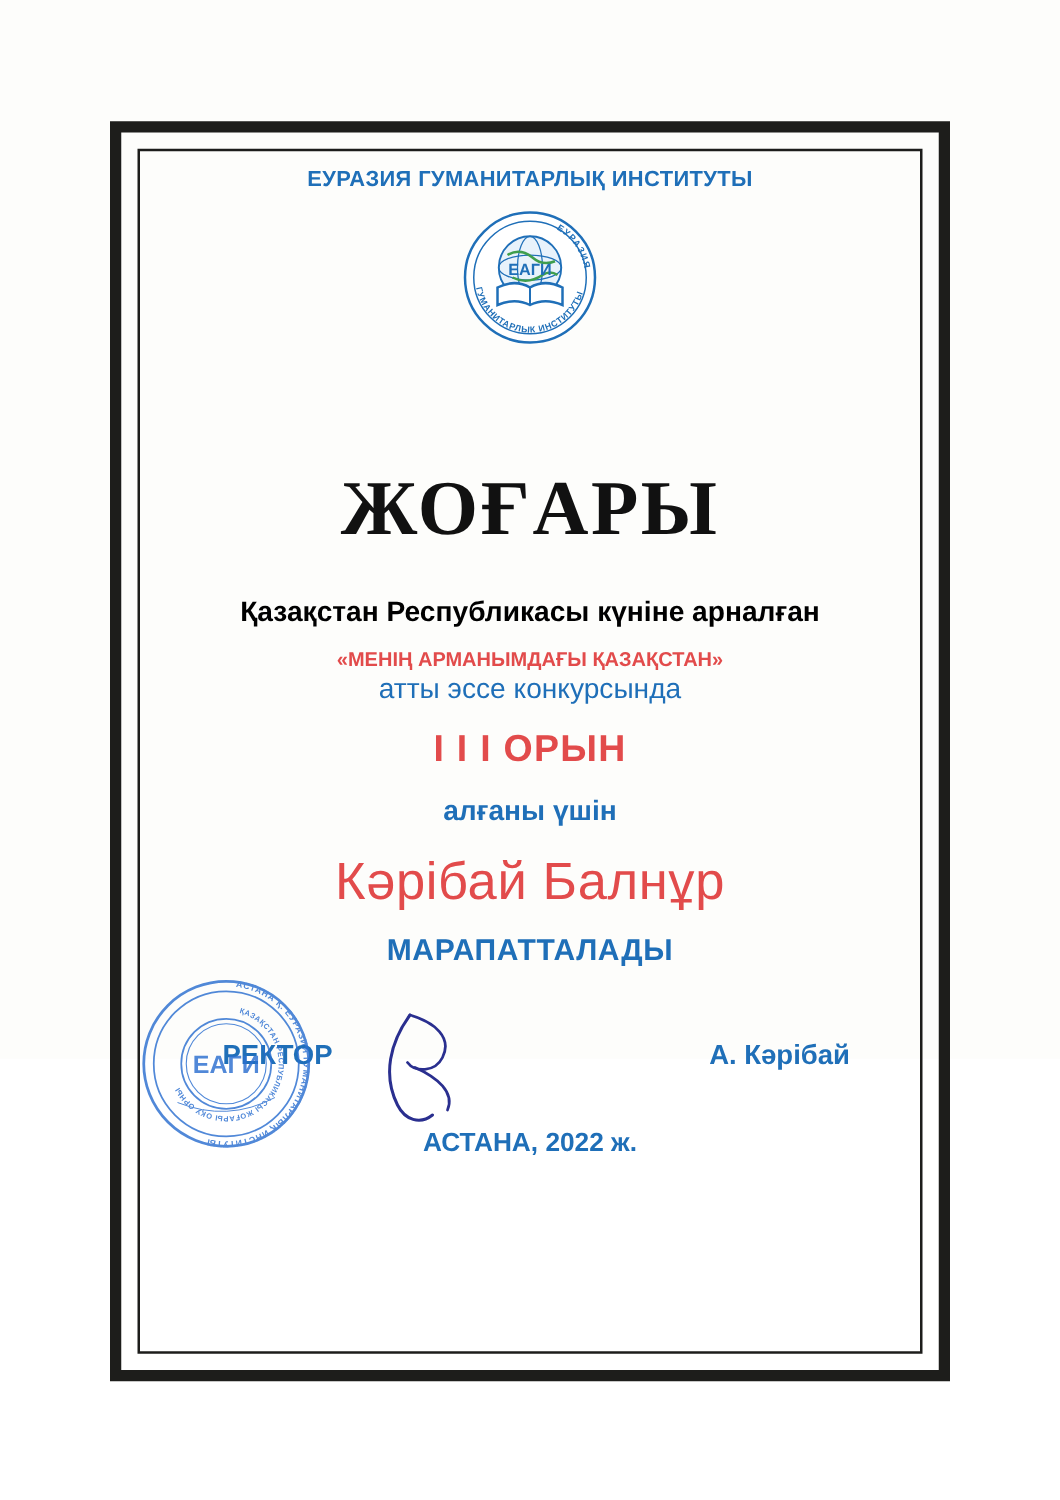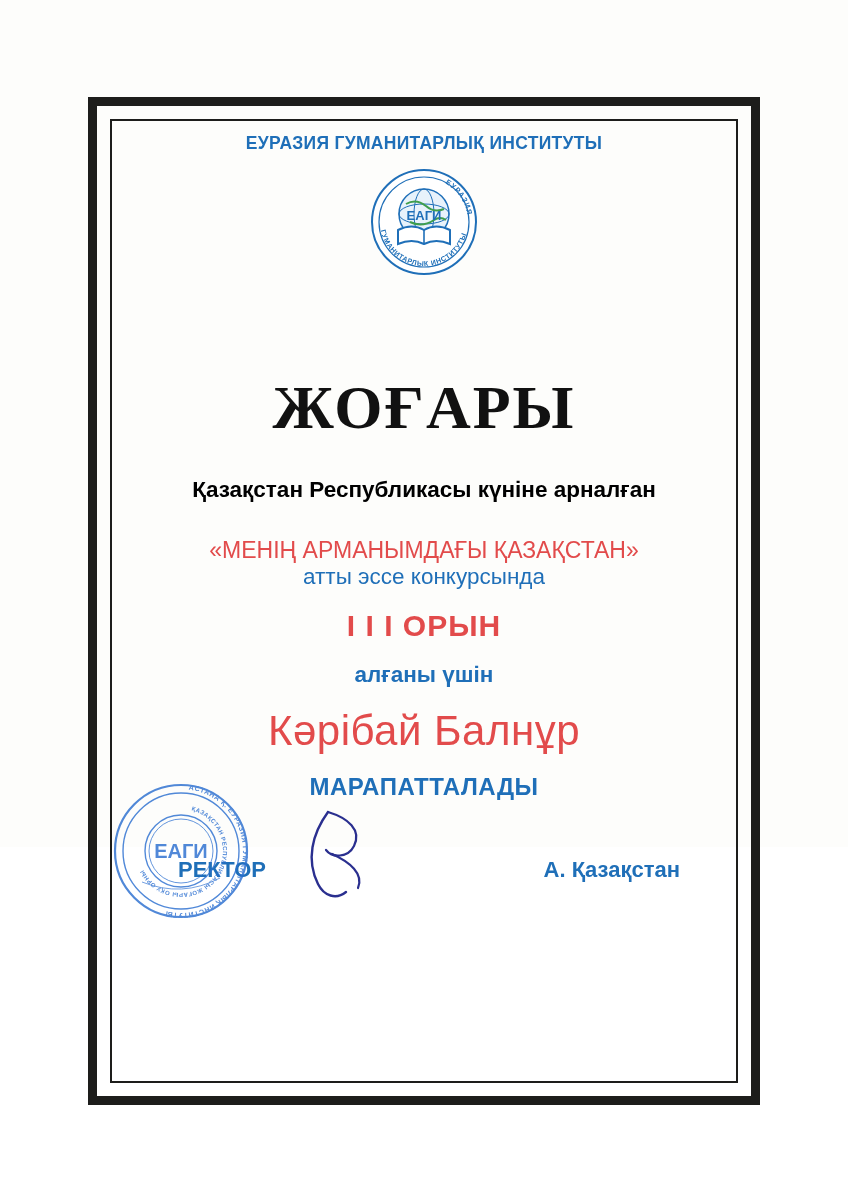--- a/index.html
+++ b/index.html
@@ -83,23 +83,23 @@
   }
 
   .line-dedication {
     margin-top: 34px;
     font-size: 22.5px;
     font-weight: bold;
     color: #000000;
   }
 
   .line-essay-name {
-    margin-top: 34px;
-    font-size: 23px;
-    font-weight: normal;
+    margin-top: 17px;
+    font-size: 16px;
+    font-weight: bold;
     color: #e24b4b;
   }
 
   .line-contest {
     font-size: 22.5px;
     font-weight: normal;
     color: #1f6fb8;
   }
 
   .line-place {
@@ -243,23 +243,24 @@
     <div class="line-place">I I I ОРЫН</div>
 
     <div class="line-for">алғаны үшін</div>
 
     <div class="line-recipient">Кәрібай Балнұр</div>
 
     <div class="line-awarded">МАРАПАТТАЛАДЫ</div>
 
     <div class="sign-row">
       <div class="rector-label">РЕКТОР</div>
-      <div class="rector-name">А. Қазақстан</div>
+      <div class="rector-name">А. Кәрібай</div>
     </div>
 
+    <div class="place-date">АСТАНА, 2022 ж.</div>
   </div>
 
   <div class="stamp">
     <svg viewBox="0 0 138 138" width="138" height="138" aria-hidden="true">
       <circle cx="69" cy="69" r="66" fill="none" stroke="#2b6fd0" stroke-width="2.2"></circle>
       <circle cx="69" cy="69" r="58" fill="none" stroke="#2b6fd0" stroke-width="1.4"></circle>
       <circle cx="69" cy="69" r="36" fill="none" stroke="#2b6fd0" stroke-width="1.4"></circle>
       <circle cx="69" cy="69" r="32" fill="none" stroke="#2b6fd0" stroke-width="0.9"></circle>
       <defs>
         <path id="stampOuter" d="M69,7 a62,62 0 1,1 -0.1,0"></path>

